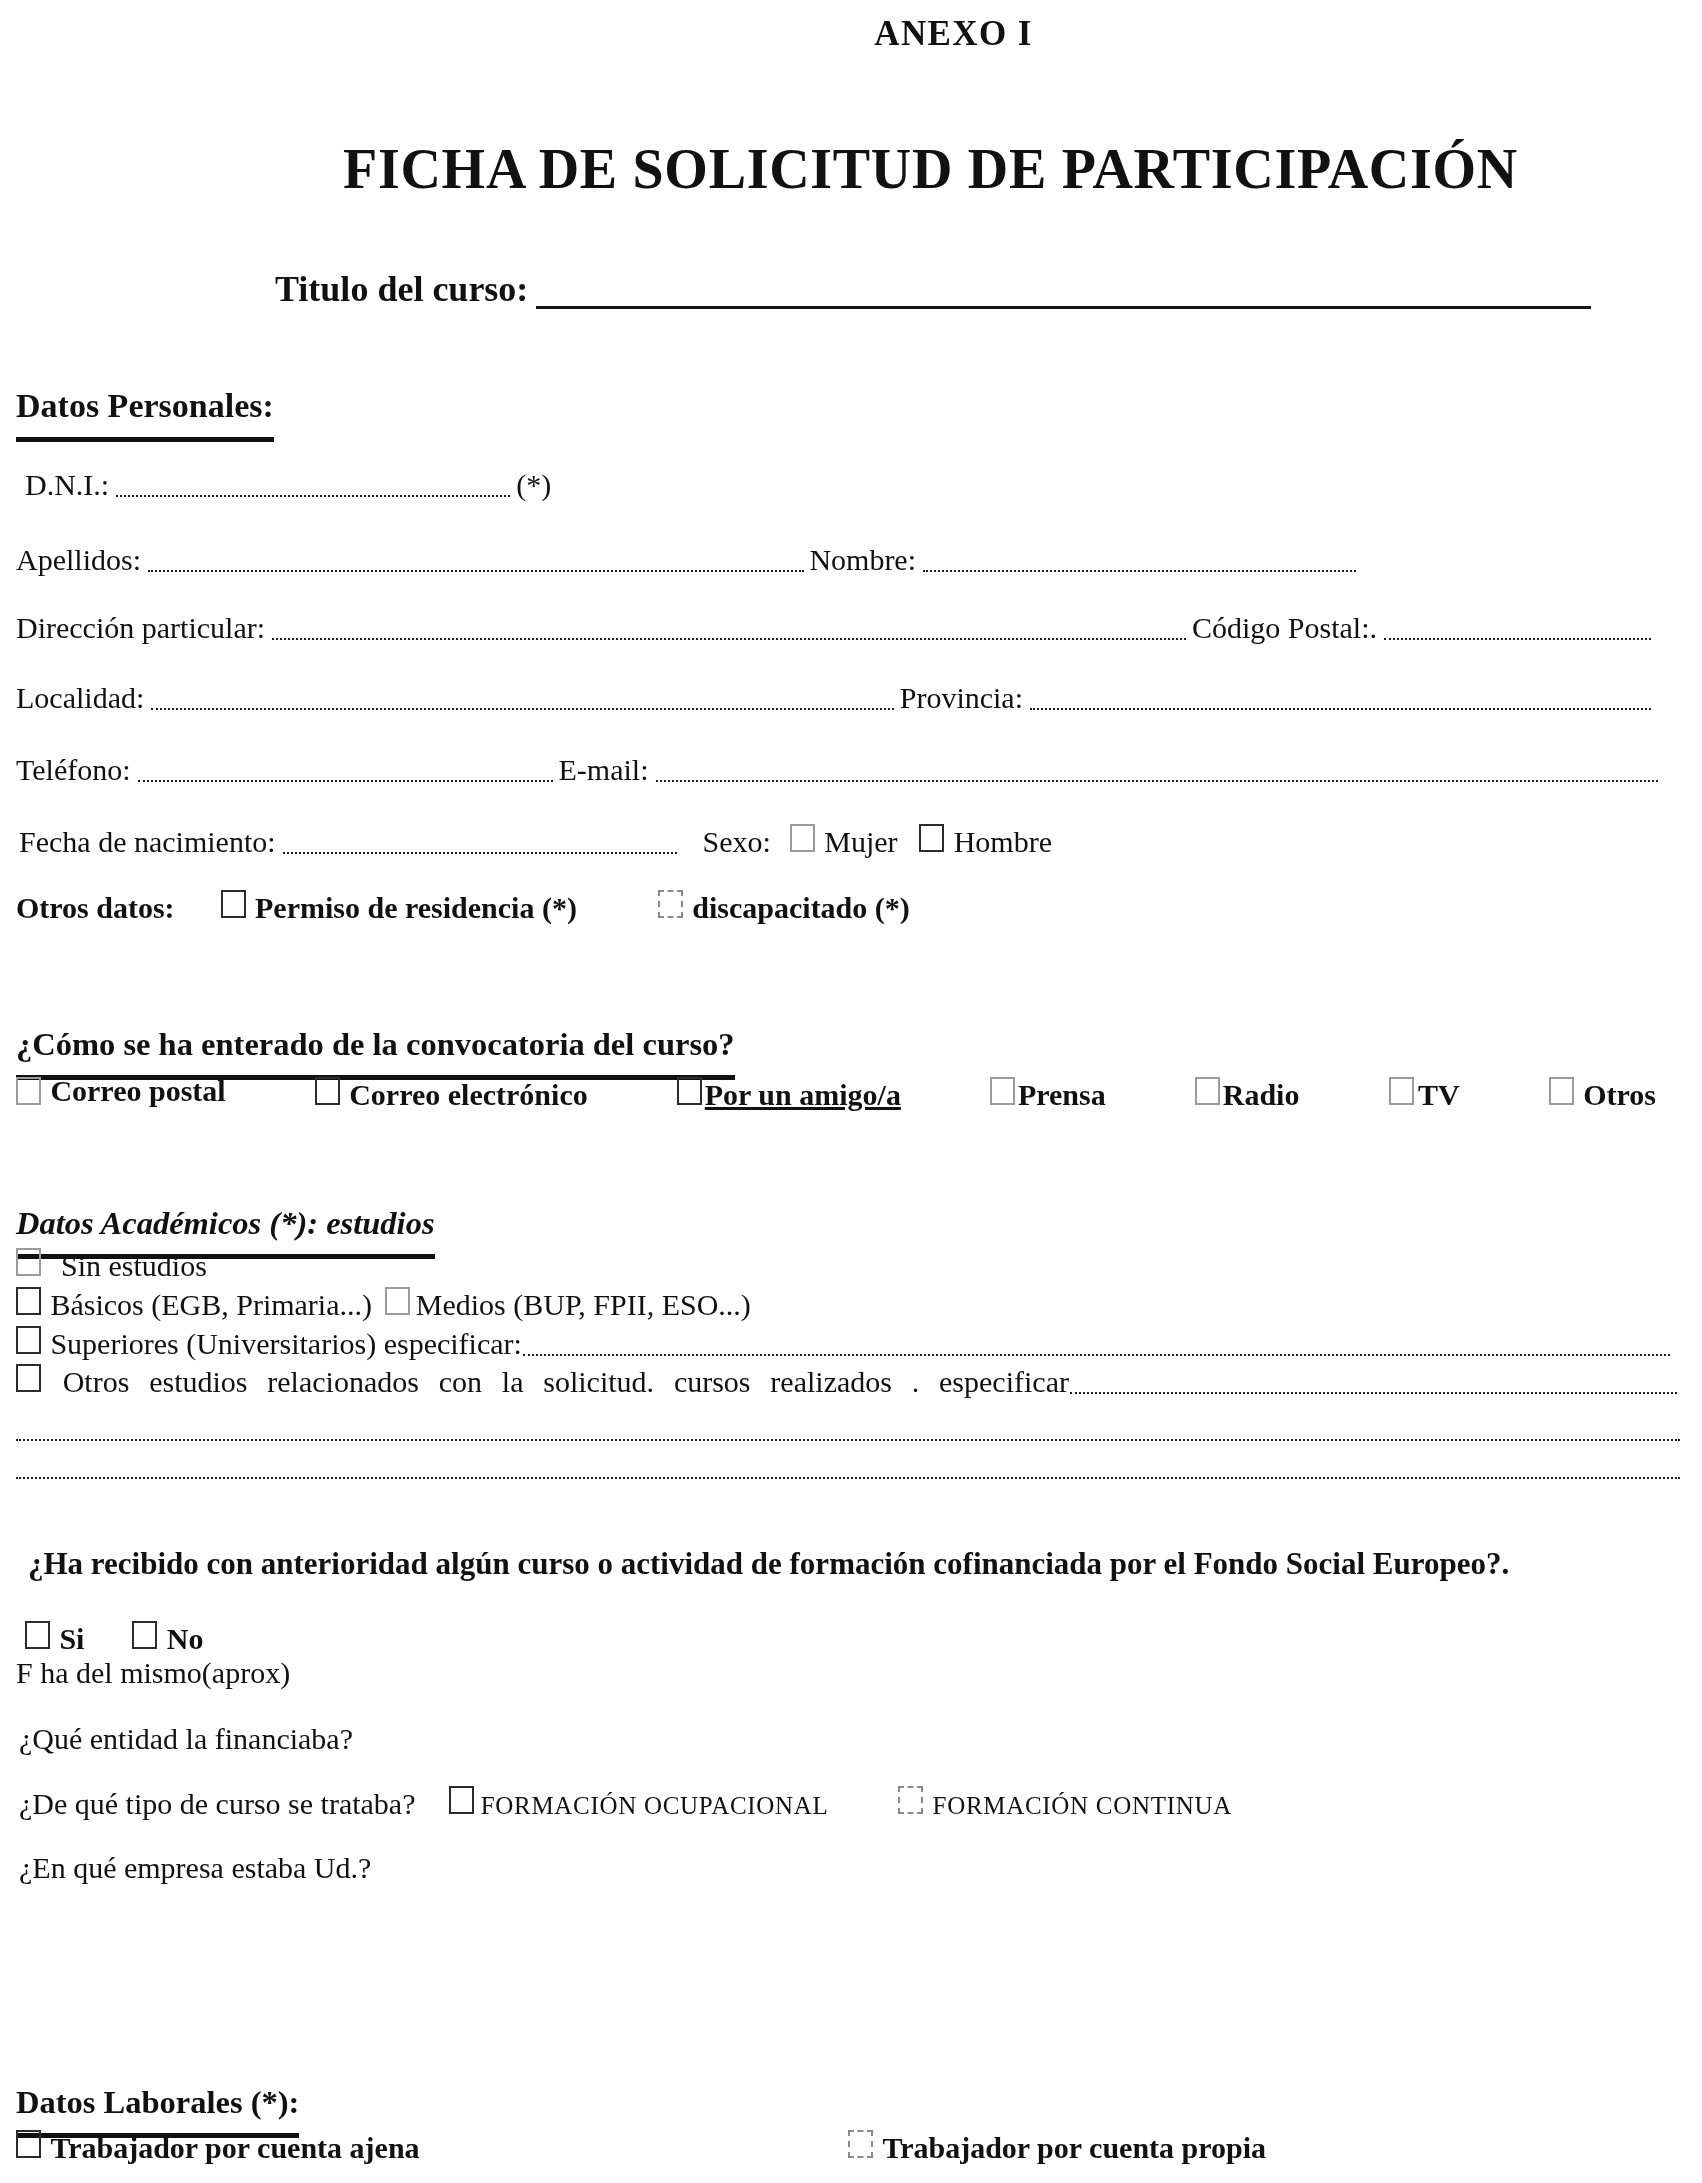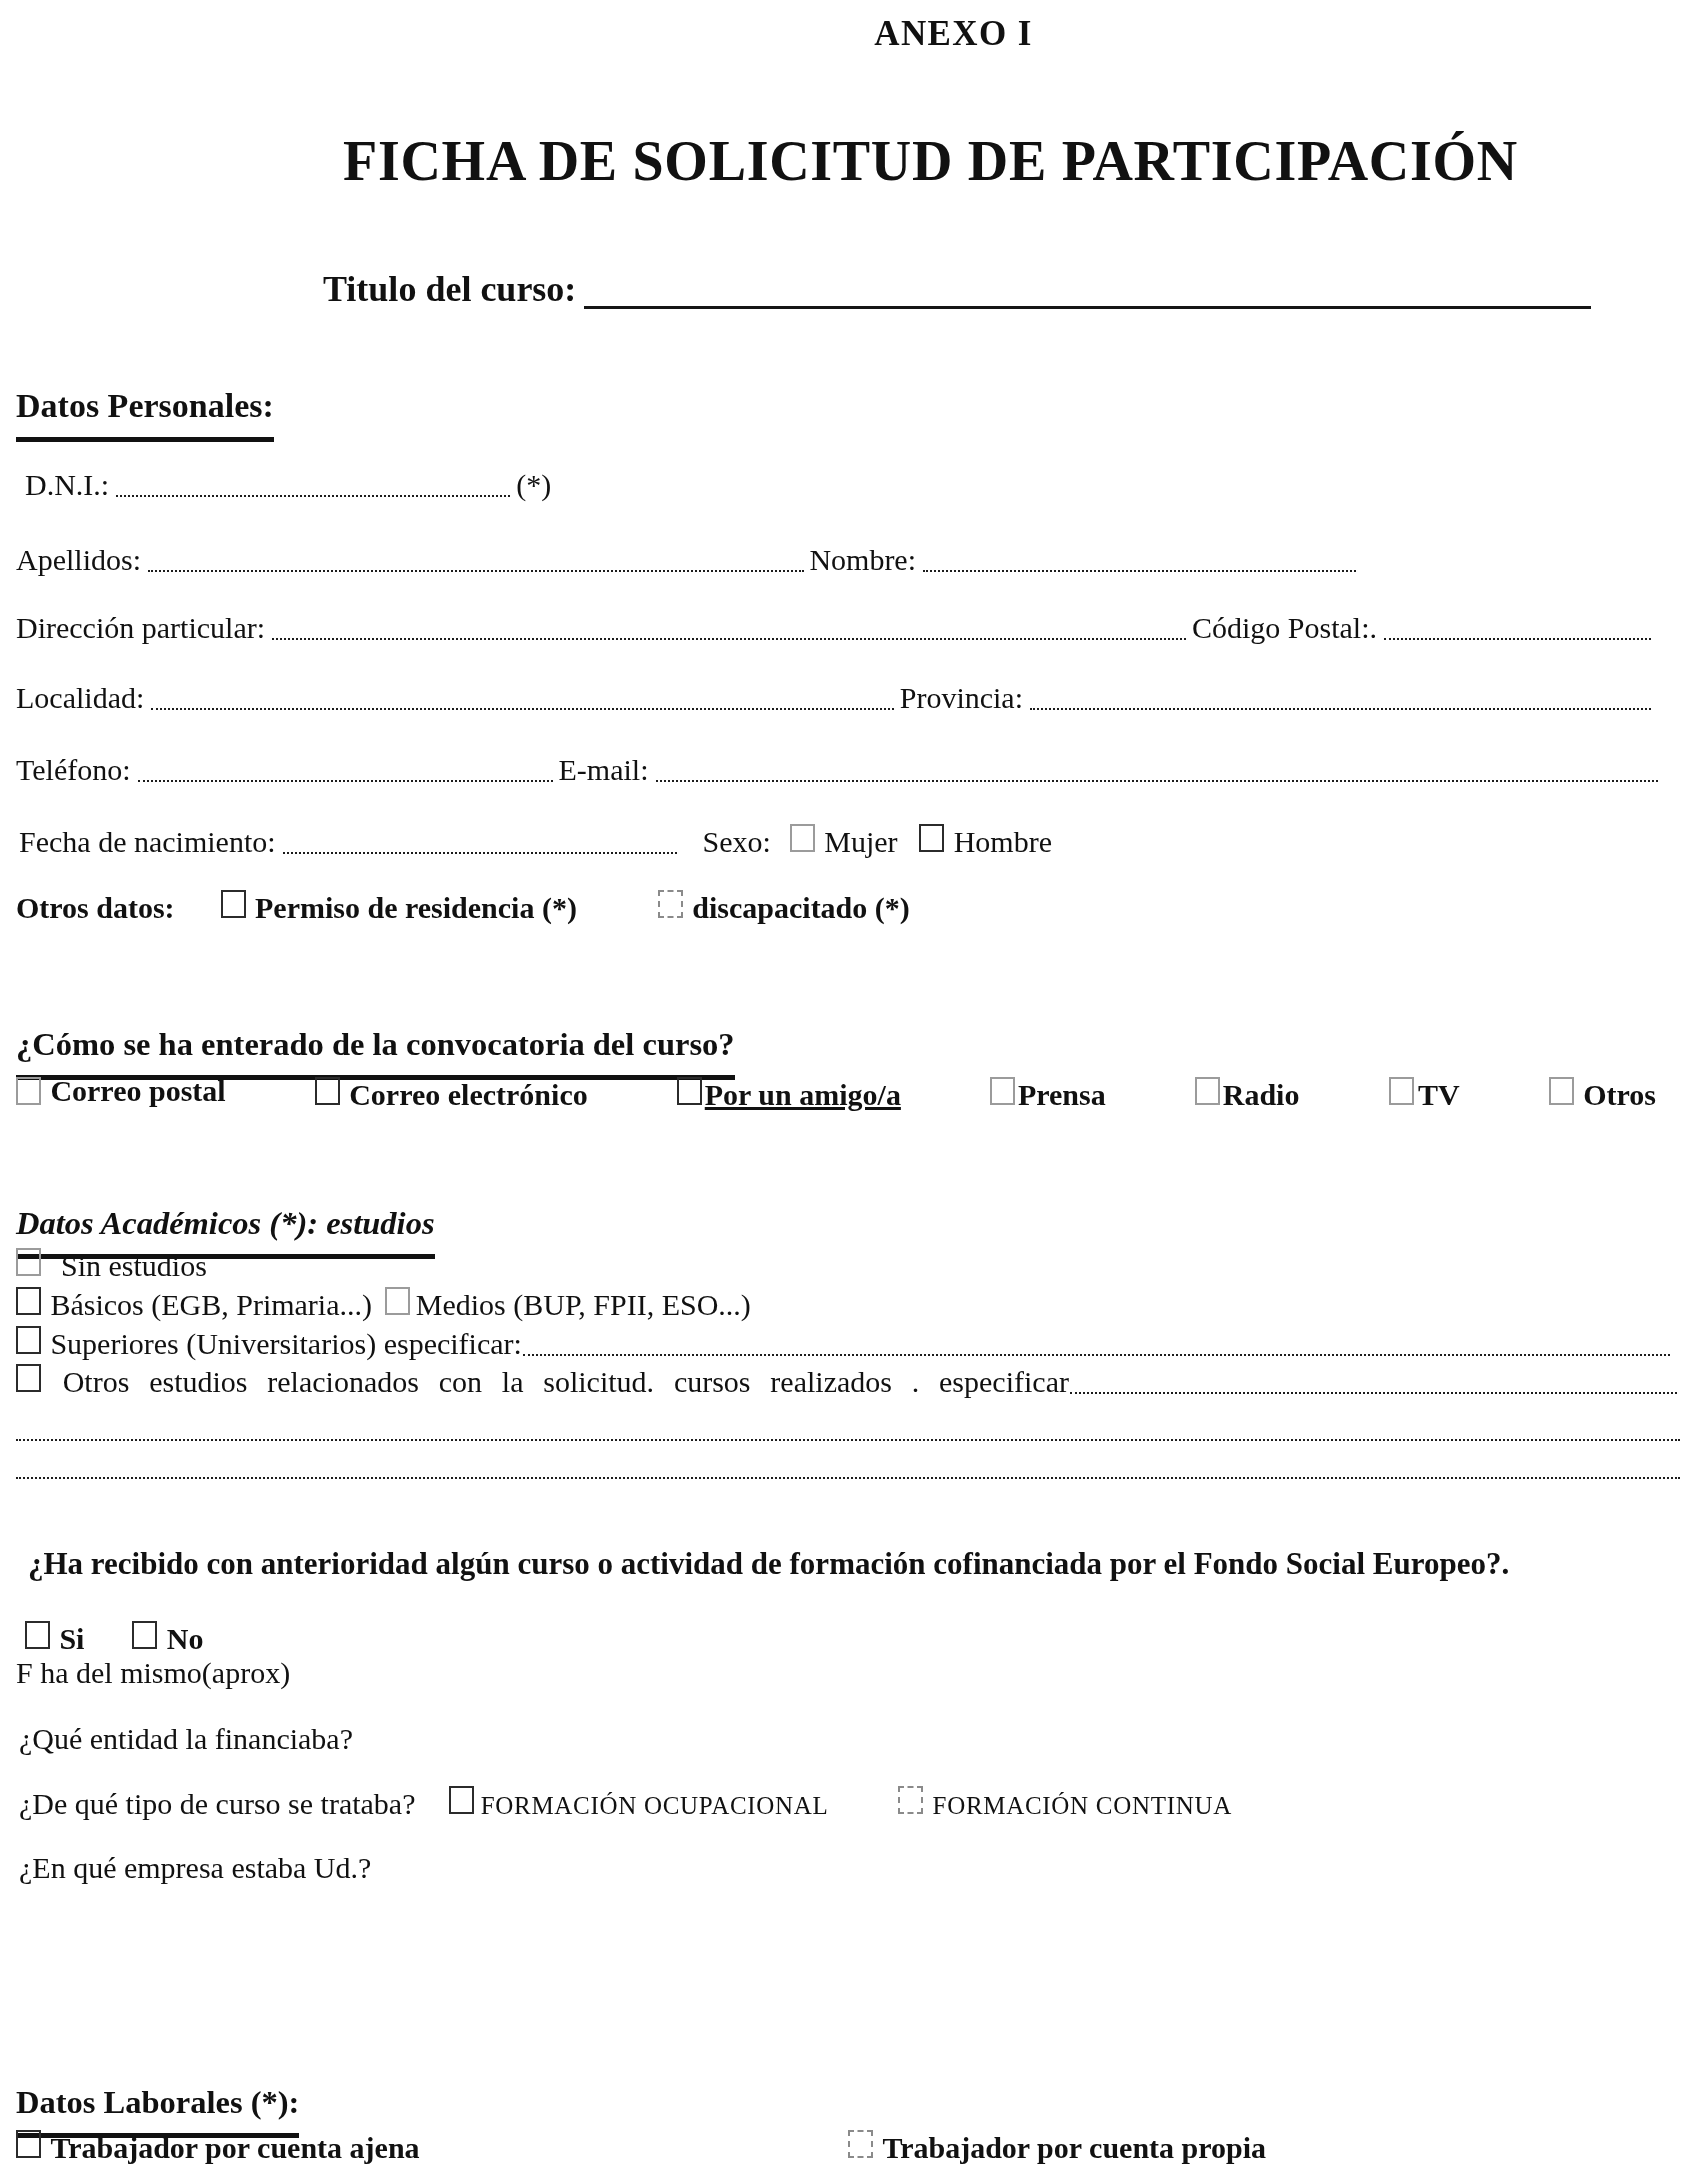--- a/index.html
+++ b/index.html
@@ -80,25 +80,25 @@
 </head>
 <body>
 
 <div class="page">
 
   <div class="row center annex">
       <span style="margin:0 auto;">ANEXO I</span>
     </div>
 
   <div class="row center main-title">
-      <span style="margin:8px auto;">FICHA DE SOLICITUD DE PARTICIPACIÓN</span>
+      <span style="margin:16px auto;">FICHA DE SOLICITUD DE PARTICIPACIÓN</span>
     </div>
 
   <div class="row" style="top:269px;left:275px;right:105px;">
-    <span class="bold" style="font-size:36px;margin-left:48px;">Titulo del curso:</span>
+    <span class="bold" style="font-size:36px;">Titulo del curso:</span>
     <span class="fill solid"></span>
   </div>
 
   <div class="heading" style="top:387px;">
     <span>Datos Personales:</span>
   </div>
 
   <div class="row" style="top:468px;left:25px;">
     <span>D.N.I.:</span>
     <span class="fill fixed" style="width:394px;"></span>

